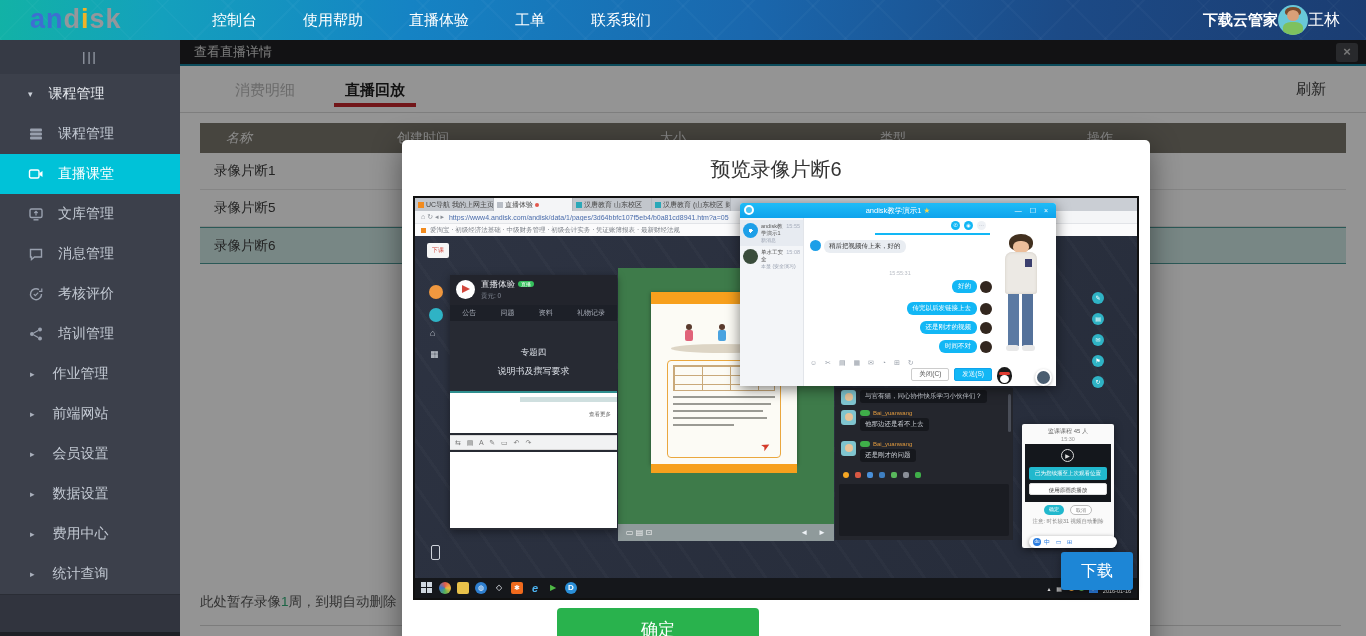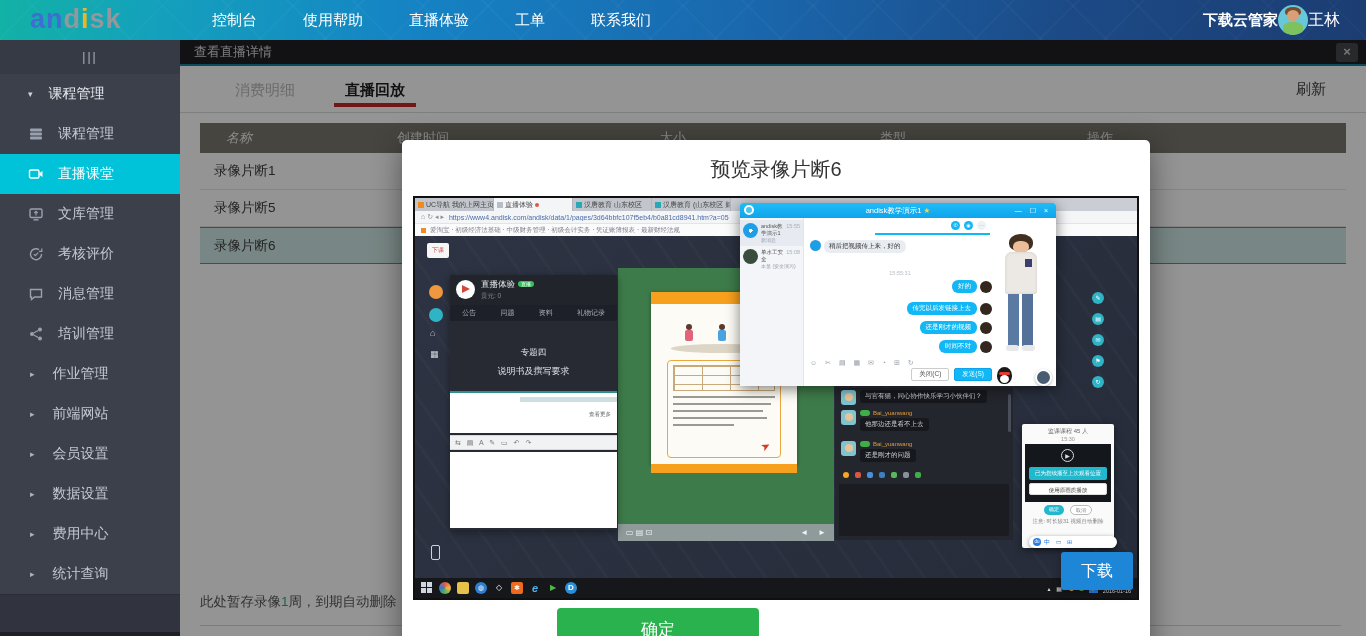--- a/index.html
+++ b/index.html
@@ -274,31 +274,31 @@
     <div class="side-item">
       <svg width="16" height="16" viewBox="0 0 16 16">
           <rect x="2" y="3" width="12" height="8.5" rx="1.5" fill="none" stroke="#99a0ae" stroke-width="1.4"></rect>
           <path d="M8 9.5V5.5M6.3 7L8 5.3 9.7 7" fill="none" stroke="#99a0ae" stroke-width="1.2"></path>
           <path d="M5.5 13.8h5" stroke="#99a0ae" stroke-width="1.4"></path>
         </svg>
       <span>文库管理</span>
     </div>
     <div class="side-item">
       <svg width="16" height="16" viewBox="0 0 16 16">
+          <path d="M2.5 3.5h11v7.5H6.5L3.5 13.5v-2.5H2.5z" fill="none" stroke="#99a0ae" stroke-width="1.4"></path>
+        </svg>
+      <span>消息管理</span>
+    </div>
+    <div class="side-item">
+      <svg width="16" height="16" viewBox="0 0 16 16">
           <path d="M13.5 8A5.5 5.5 0 1 1 11 3.6" fill="none" stroke="#99a0ae" stroke-width="1.4"></path>
           <path d="M13.8 2.6v2.8H11" fill="none" stroke="#99a0ae" stroke-width="1.2"></path>
           <path d="M5.8 8.2l1.5 1.5 2.9-3" fill="none" stroke="#99a0ae" stroke-width="1.2"></path>
         </svg>
       <span>考核评价</span>
-    </div>
-    <div class="side-item">
-      <svg width="16" height="16" viewBox="0 0 16 16">
-          <path d="M2.5 3.5h11v7.5H6.5L3.5 13.5v-2.5H2.5z" fill="none" stroke="#99a0ae" stroke-width="1.4"></path>
-        </svg>
-      <span>消息管理</span>
     </div>
     <div class="side-item">
       <svg width="16" height="16" viewBox="0 0 16 16">
           <g fill="#99a0ae">
             <circle cx="4" cy="8" r="2"></circle>
             <circle cx="12" cy="3.5" r="2"></circle>
             <circle cx="12" cy="12.5" r="2"></circle>
           </g>
           <path d="M5.7 7l4.5-2.6M5.7 9l4.5 2.6" stroke="#99a0ae" stroke-width="1.2"></path>
         </svg>

